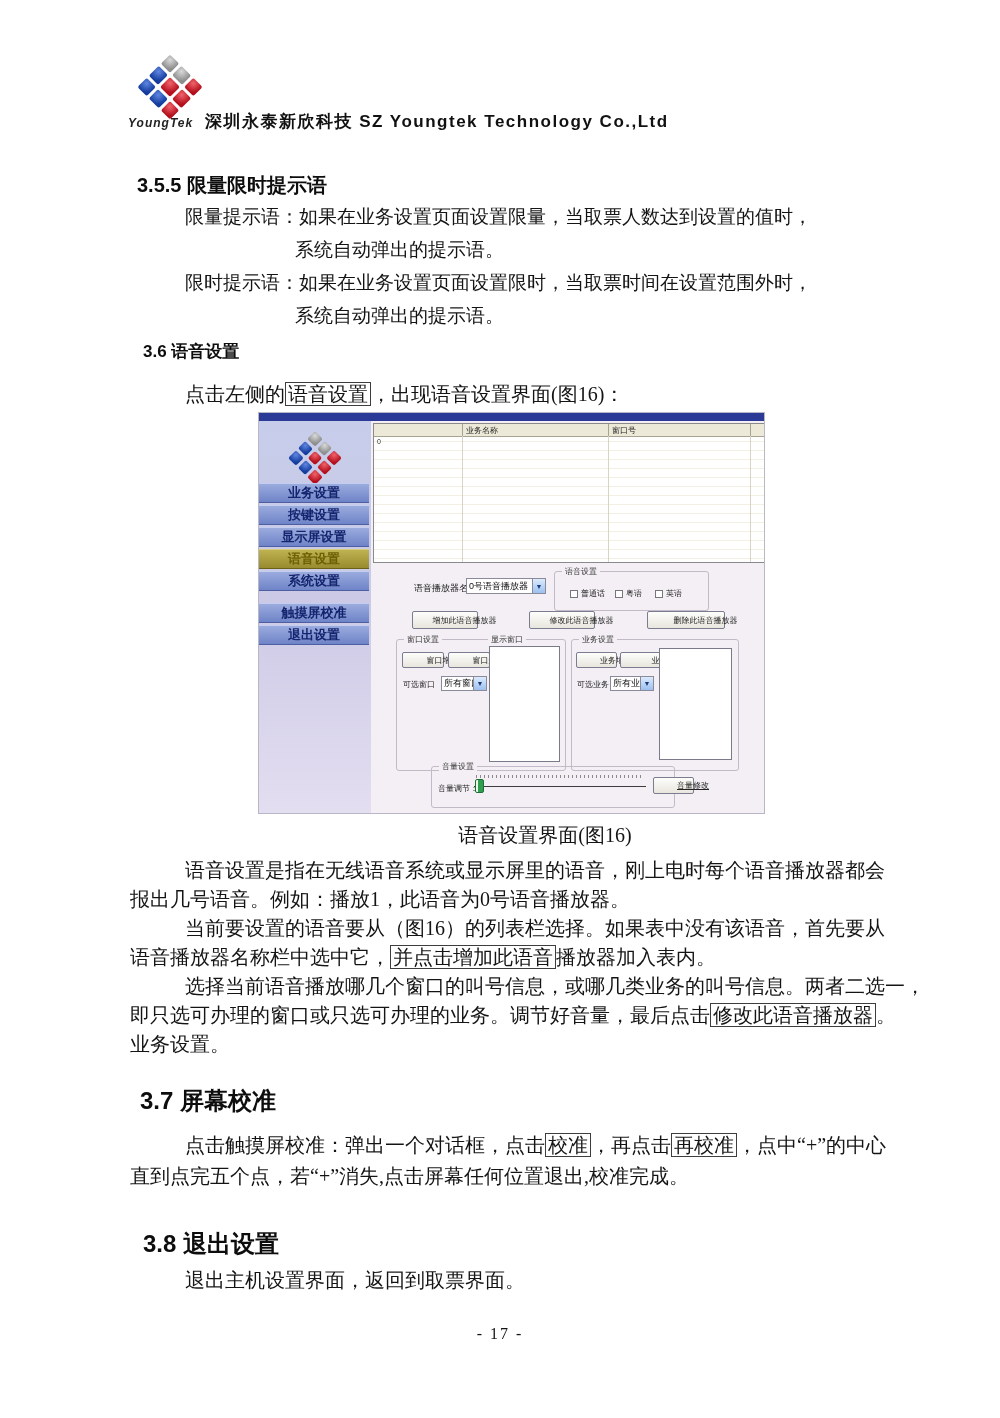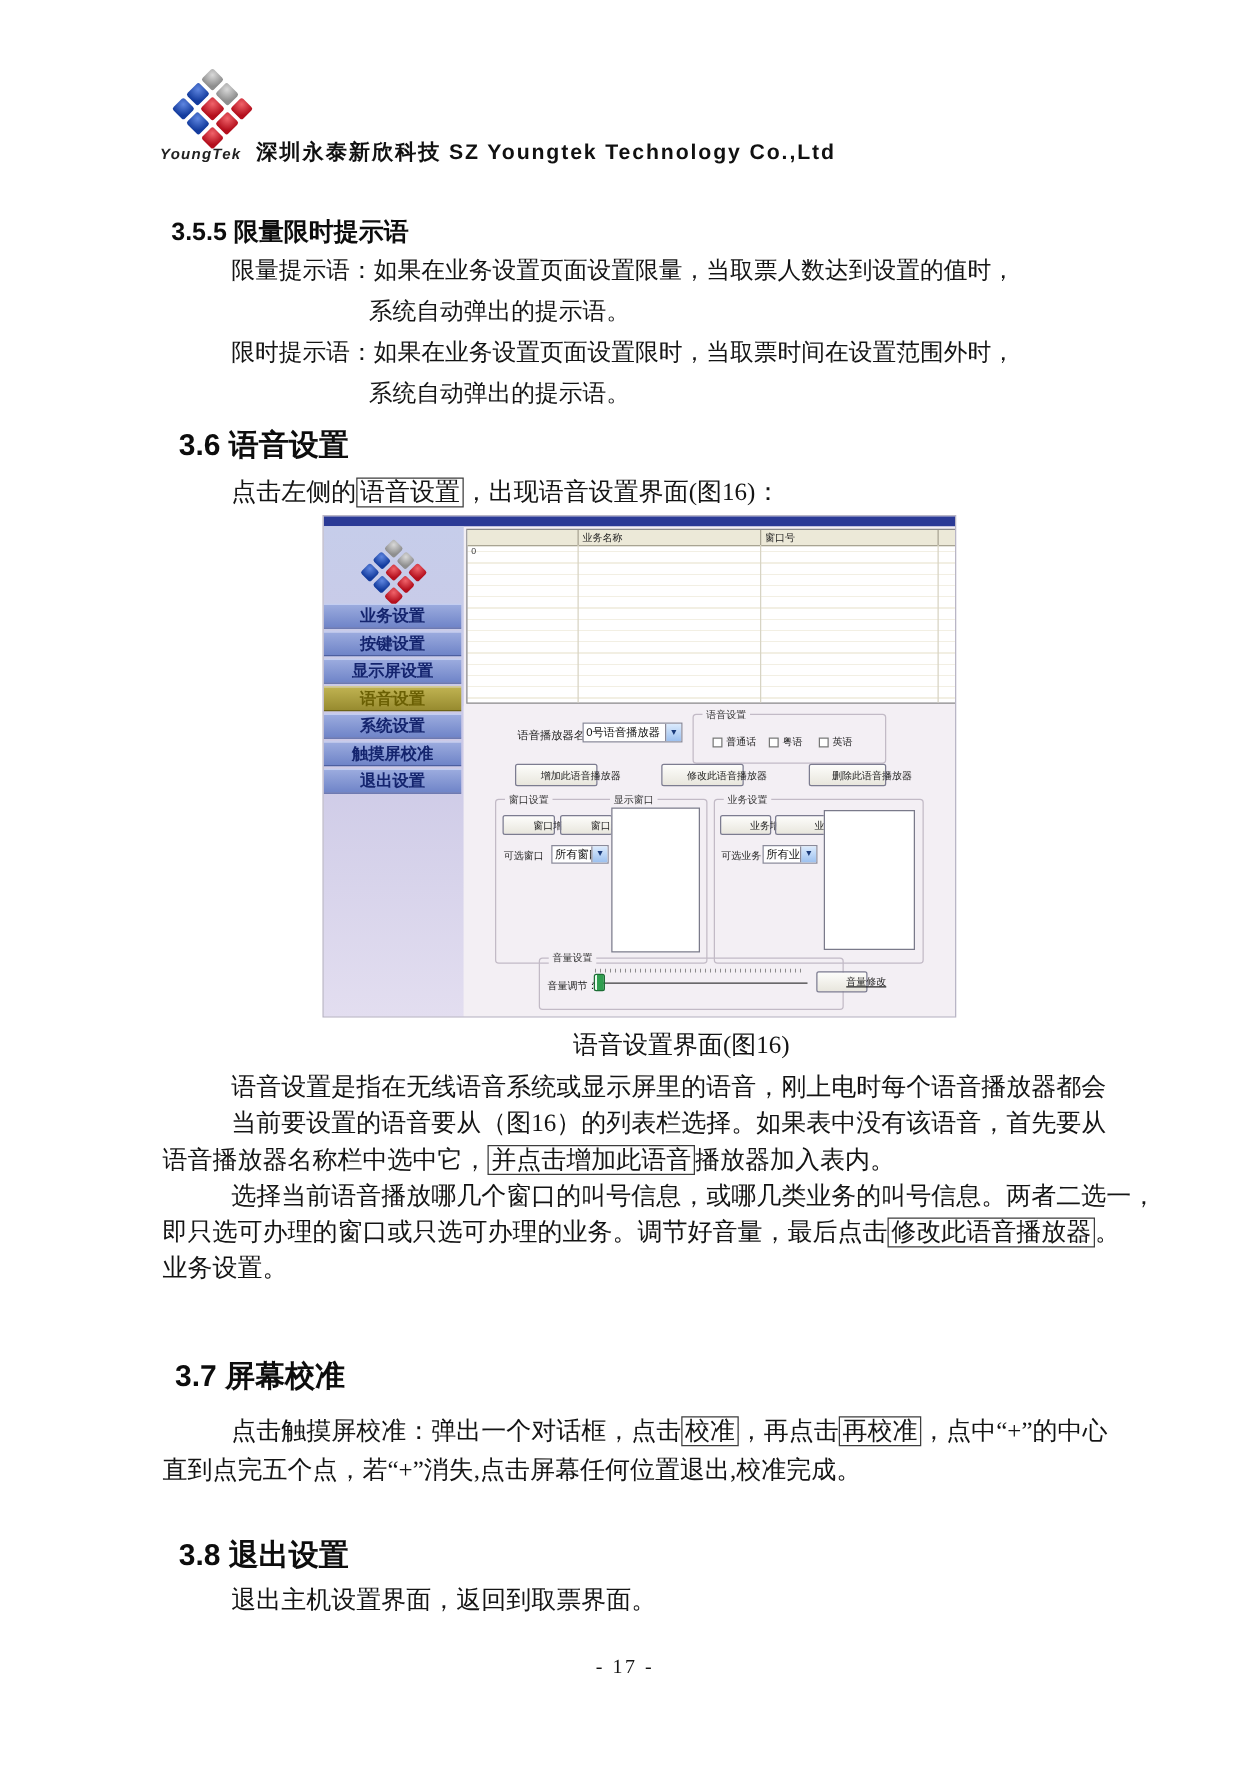--- a/index.html
+++ b/index.html
@@ -92,21 +92,21 @@
 <div class="abs company" style="left:205px;top:110px;">深圳永泰新欣科技  SZ Youngtek Technology Co.,Ltd</div>
 
 <div class="abs heading" style="left:137px;top:172px;font-size:20px;">3.5.5 限量限时提示语</div>
 <div class="abs serif" style="left:185px;top:200px;width:760px;">
   <div class="bodyline">限量提示语：如果在业务设置页面设置限量，当取票人数达到设置的值时，</div>
   <div class="bodyline hang">系统自动弹出的提示语。</div>
   <div class="bodyline">限时提示语：如果在业务设置页面设置限时，当取票时间在设置范围外时，</div>
   <div class="bodyline hang">系统自动弹出的提示语。</div>
 </div>
 
-<div class="abs heading" style="left:143px;top:340px;font-size:24px;">3.6 语音设置</div>
+<div class="abs heading" style="left:143px;top:340px;font-size:17px;">3.6 语音设置</div>
 <div class="abs serif paraline" style="left:185px;top:380px;">
   <span>点击左侧的</span><span class="boxed">语音设置</span><span>，出现语音设置界面(图16)：</span>
 </div>
 
 <div class="abs shot">
   <div class="abs shot-titlebar"></div>
 
   <div class="abs shot-sidebar">
     <div class="logo-grid" style="width:38px;height:38px;margin:18px auto 0;">
       <i class="cell-g"></i>
@@ -117,21 +117,21 @@
         <i class="cell-r"></i>
       <i class="cell-b"></i>
         <i class="cell-b"></i>
         <i class="cell-r"></i>
     </div>
     <div style="position:absolute;left:0;top:62px;width:112px;">
       <div class="side-btn" style="margin-bottom:2px;">业务设置</div>
       <div class="side-btn" style="margin-bottom:2px;">按键设置</div>
       <div class="side-btn" style="margin-bottom:2px;">显示屏设置</div>
       <div class="side-btn active" style="margin-bottom:2px;">语音设置</div>
-      <div class="side-btn" style="margin-bottom:2px;">系统设置</div>
+      <div class="side-btn" style="margin-bottom:12px;">系统设置</div>
       <div class="side-btn" style="margin-bottom:2px;">触摸屏校准</div>
       <div class="side-btn">退出设置</div>
     </div>
   </div>
 
   <div class="abs shot-table">
     <div class="t-header">
       <div class="t-hcell" style="left:92px;">业务名称</div>
       <div class="t-hcell" style="left:238px;">窗口号</div>
     </div>
@@ -154,21 +154,21 @@
 
     <div class="gbox" style="left:183px;top:6px;width:155px;height:40px;">
       <span class="gbox-label">语音设置</span>
       <span class="cb-item" style="left:15px;top:16px;"><span class="cbx"></span><span>普通话</span></span>
       <span class="cb-item" style="left:60px;top:16px;"><span class="cbx"></span><span>粤语</span></span>
       <span class="cb-item" style="left:100px;top:16px;"><span class="cbx"></span><span>英语</span></span>
     </div>
 
     <div class="win-btn" style="left:41px;top:46px;width:66px;height:18px;">增加此语音播放器</div>
     <div class="win-btn" style="left:158px;top:46px;width:66px;height:18px;">修改此语音播放器</div>
-    <div class="win-btn" style="left:276px;top:46px;width:62px;height:18px;">删除此语音播放器</div>
+    <div class="win-btn" style="left:276px;top:46px;width:78px;height:18px;">删除此语音播放器</div>
 
     <div class="gbox" style="left:25px;top:74px;width:170px;height:132px;">
       <span class="gbox-label">窗口设置</span>
       <div class="win-btn" style="left:5px;top:12px;width:42px;height:16px;">窗口增加</div>
       <div class="win-btn" style="left:51px;top:12px;width:42px;height:16px;">窗口删除</div>
       <div class="abs tiny-label" style="left:6px;top:39px;">可选窗口</div>
       <div class="dropdown" style="left:44px;top:36px;width:46px;height:15px;">
         <span class="dd-text">所有窗口</span>
         <span class="dd-arrow">▼</span>
       </div>
@@ -198,20 +198,21 @@
       </div>
       <div class="win-btn" style="left:221px;top:10px;width:40px;height:17px;text-decoration:underline;">音量修改</div>
     </div>
   </div>
 </div>
 
 <div class="abs serif caption" style="left:290px;top:822px;width:510px;">语音设置界面(图16)</div>
 
 <div class="abs serif" style="left:130px;top:856px;width:800px;">
   <div class="paraline indent">语音设置是指在无线语音系统或显示屏里的语音，刚上电时每个语音播放器都会</div>
+  <div class="paraline">报出几号语音。例如：播放1，此语音为0号语音播放器。</div>
   <div class="paraline indent">当前要设置的语音要从（图16）的列表栏选择。如果表中没有该语音，首先要从</div>
   <div class="paraline"><span>语音播放器名称栏中选中它，</span><span class="boxed">并点击增加此语音</span><span>播放器加入表内。</span></div>
   <div class="paraline indent">选择当前语音播放哪几个窗口的叫号信息，或哪几类业务的叫号信息。两者二选一，</div>
   <div class="paraline"><span>即只选可办理的窗口或只选可办理的业务。调节好音量，最后点击</span><span class="boxed">修改此语音播放器</span><span>。</span></div>
   <div class="paraline">业务设置。</div>
 </div>
 
 <div class="abs heading" style="left:140px;top:1085px;font-size:24px;">3.7 屏幕校准</div>
 <div class="abs serif" style="left:130px;top:1130px;width:800px;">
   <div class="paraline indent" style="line-height:31px;"><span>点击触摸屏校准：弹出一个对话框，点击</span><span class="boxed">校准</span><span>，再点击</span><span class="boxed">再校准</span><span>，点中“+”的中心</span></div>

